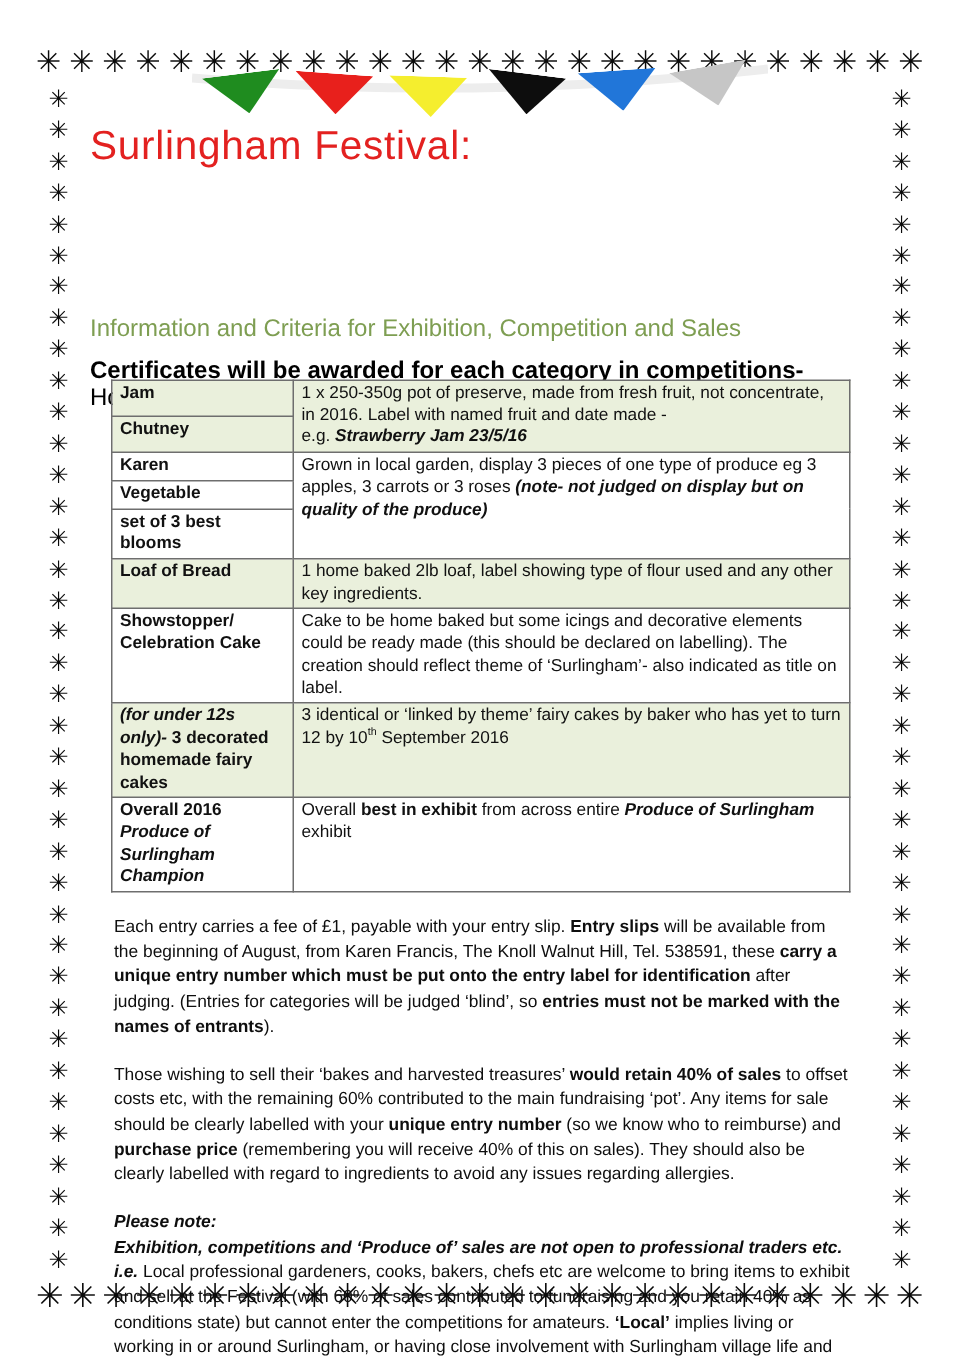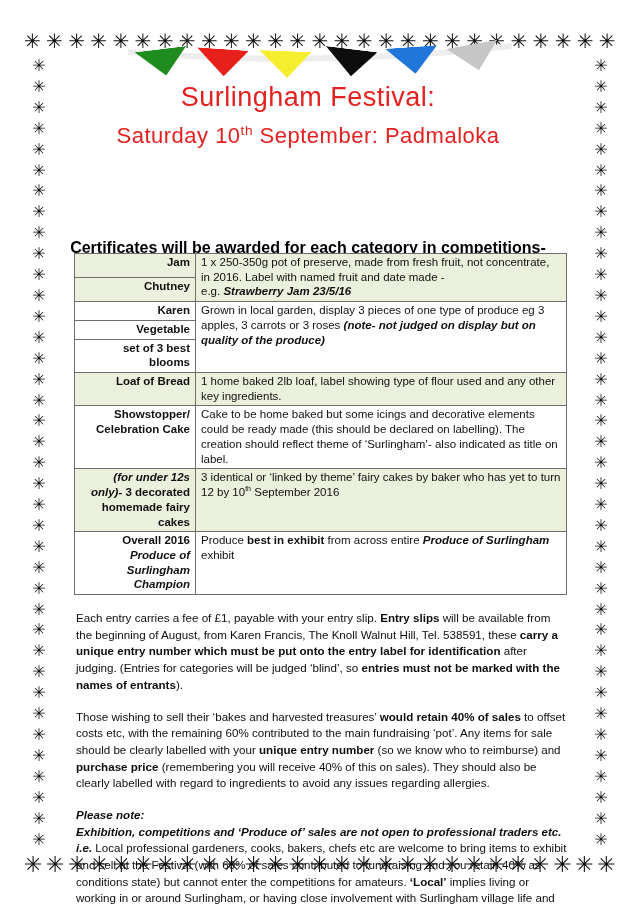--- a/index.html
+++ b/index.html
@@ -24,32 +24,32 @@
   .bunting svg{position:absolute;left:0;top:0;}
   .flag{position:absolute;top:7px;width:52px;height:27px;clip-path:polygon(0 0,100% 0,55% 100%);}
   .flag0{left:8px;transform:rotate(-7deg);}
   .flag1{left:68px;transform:rotate(4deg);}
   .flag2{left:131px;transform:rotate(2deg);top:9px;}
   .flag3{left:196px;transform:rotate(7deg);}
   .flag4{left:258px;transform:rotate(-4deg);top:5px;}
   .flag5{left:320px;transform:rotate(-10deg);top:2px;}
 
   
-  .center{position:absolute;left:48px;width:520px;text-align:center;}
+  .center{position:absolute;left:60px;width:520px;text-align:left;}
   .title1{top:82px;font-size:27px;color:var(--red);letter-spacing:0.5px;}
   .title2{top:123px;font-size:22px;color:var(--red);letter-spacing:0.5px;}
   .produce{top:161px;font-size:36px;color:var(--green);letter-spacing:1px;}
   .subtitle{top:211px;font-size:16px;color:var(--green);}
   .intro{top:239px;font-size:16px;color:#000;}
 
   
   .content{position:absolute;left:74px;top:253px;width:493px;}
   table.cats{width:100%;border-collapse:collapse;font-size:11.5px;table-layout:fixed;}
   table.cats td{border:1px solid #6e6e6e;padding:1px 5px 2px 5px;vertical-align:top;line-height:1.28;}
-  td.cat{width:110px;font-weight:bold;text-align:right;}
+  td.cat{width:110px;font-weight:bold;}
   .bg{background:var(--table_green);}
   .paras p{margin:15px 0 0 2px;font-size:11.6px;line-height:1.44;color:#0e0e0e;}
   .paras p.first{margin-top:15px;}
 </style>
 </head>
 <body>
 
 <div class="page">
 
   <div class="border-strip border-h border-top">
@@ -197,21 +197,21 @@
     </svg>
     <div class="flag flag0" style="background: rgb(31, 140, 31);"></div>
     <div class="flag flag1" style="background: rgb(232, 32, 28);"></div>
     <div class="flag flag2" style="background: rgb(245, 238, 46);"></div>
     <div class="flag flag3" style="background: rgb(13, 13, 13);"></div>
     <div class="flag flag4" style="background: rgb(33, 118, 217);"></div>
     <div class="flag flag5" style="background: rgb(198, 198, 198);"></div>
   </div>
 
   <div class="center title1">Surlingham Festival:</div>
-  <div class="center title2"><span>Saturday 10</span><sup>th</sup><span> September: Padmaloka</span></div>
+  <div class="center subtitle">Information and Criteria for Exhibition, Competition and Sales</div>
   <div class="center intro"><span class="b">Certificates will be awarded for each category in competitions-</span><span>  Home grown/produced-</span></div>
 
   <div class="content">
 
     <table class="cats">
       <tbody>
           <tr>
         <td class="cat bg"><span class="b">Jam</span></td>
         <td class="bg" rowspan="2"><span>1 x  250-350g pot of preserve, made from fresh fruit, not concentrate, in 2016. Label with named fruit and date made -</span><br><span>e.g. </span><span class="i">Strawberry Jam 23/5/16</span></td>
       </tr>
@@ -235,21 +235,21 @@
       <tr>
         <td class="cat"><span class="b">Showstopper/</span><br><span class="b">Celebration Cake</span></td>
         <td><span>Cake to be home baked but some icings and decorative elements could be ready made (this should be declared on labelling).  The creation should reflect theme of ‘Surlingham’- also indicated as title on label.</span></td>
       </tr>
       <tr>
         <td class="cat bg"><span class="b i">(for under 12s only)- </span><span class="b">3 decorated homemade fairy cakes</span></td>
         <td class="bg"><span>3 identical or ‘linked by theme’ fairy cakes  by baker who has yet to turn 12 by 10</span><sup>th</sup><span> September 2016</span></td>
       </tr>
       <tr>
         <td class="cat"><span class="b">Overall 2016 </span><span class="b i">Produce of Surlingham Champion</span></td>
-        <td><span>Produce </span><span class="b">best in exhibit</span><span> from across entire </span><span class="i">Produce of Surlingham</span><span> exhibit</span></td>
+        <td><span>Overall </span><span class="b">best in exhibit</span><span> from across entire </span><span class="i">Produce of Surlingham</span><span> exhibit</span></td>
       </tr>
     </tbody>
       </table>
 
     <div class="paras">
       <p class="first"><span>Each entry carries a fee of £1, payable with your entry slip. </span><span class="b">Entry slips</span><span> will be available from the beginning of August, from Karen Francis, The Knoll Walnut Hill, Tel. 538591, these </span><span class="b">carry a unique entry number which must be put onto the entry label for identification</span><span> after judging. (Entries for categories will be judged ‘blind’, so </span><span class="b">entries must not be marked with the names of entrants</span><span>).</span></p>
       <p><span>Those wishing to sell their ‘bakes and harvested treasures’ </span><span class="b">would retain 40% of sales</span><span> to offset costs etc, with the remaining 60% contributed to the main fundraising ‘pot’.  Any items for sale should be clearly labelled with your </span><span class="b">unique entry number</span><span> (so we know who to reimburse) and </span><span class="b">purchase price</span><span> (remembering you will receive 40% of this on sales). They should also be clearly labelled with regard to ingredients to avoid any issues regarding allergies.</span></p>
       <p><span class="i">Please note:</span><br><span class="i">Exhibition, competitions and ‘Produce of’ sales are not open to </span><span class="b i">professional traders</span><span class="i"> etc.</span><br><span class="i">i.e.</span><span> Local professional gardeners, cooks, bakers, chefs etc are welcome to bring items to exhibit and sell at the Festival (with 60% of sales contributed to fundraising and you retain 40% as conditions state) but cannot enter the competitions for amateurs. </span><span class="b">‘Local’</span><span> implies living or working in or around Surlingham, or having close involvement with Surlingham village life and activities.</span></p>
 
     </div>

